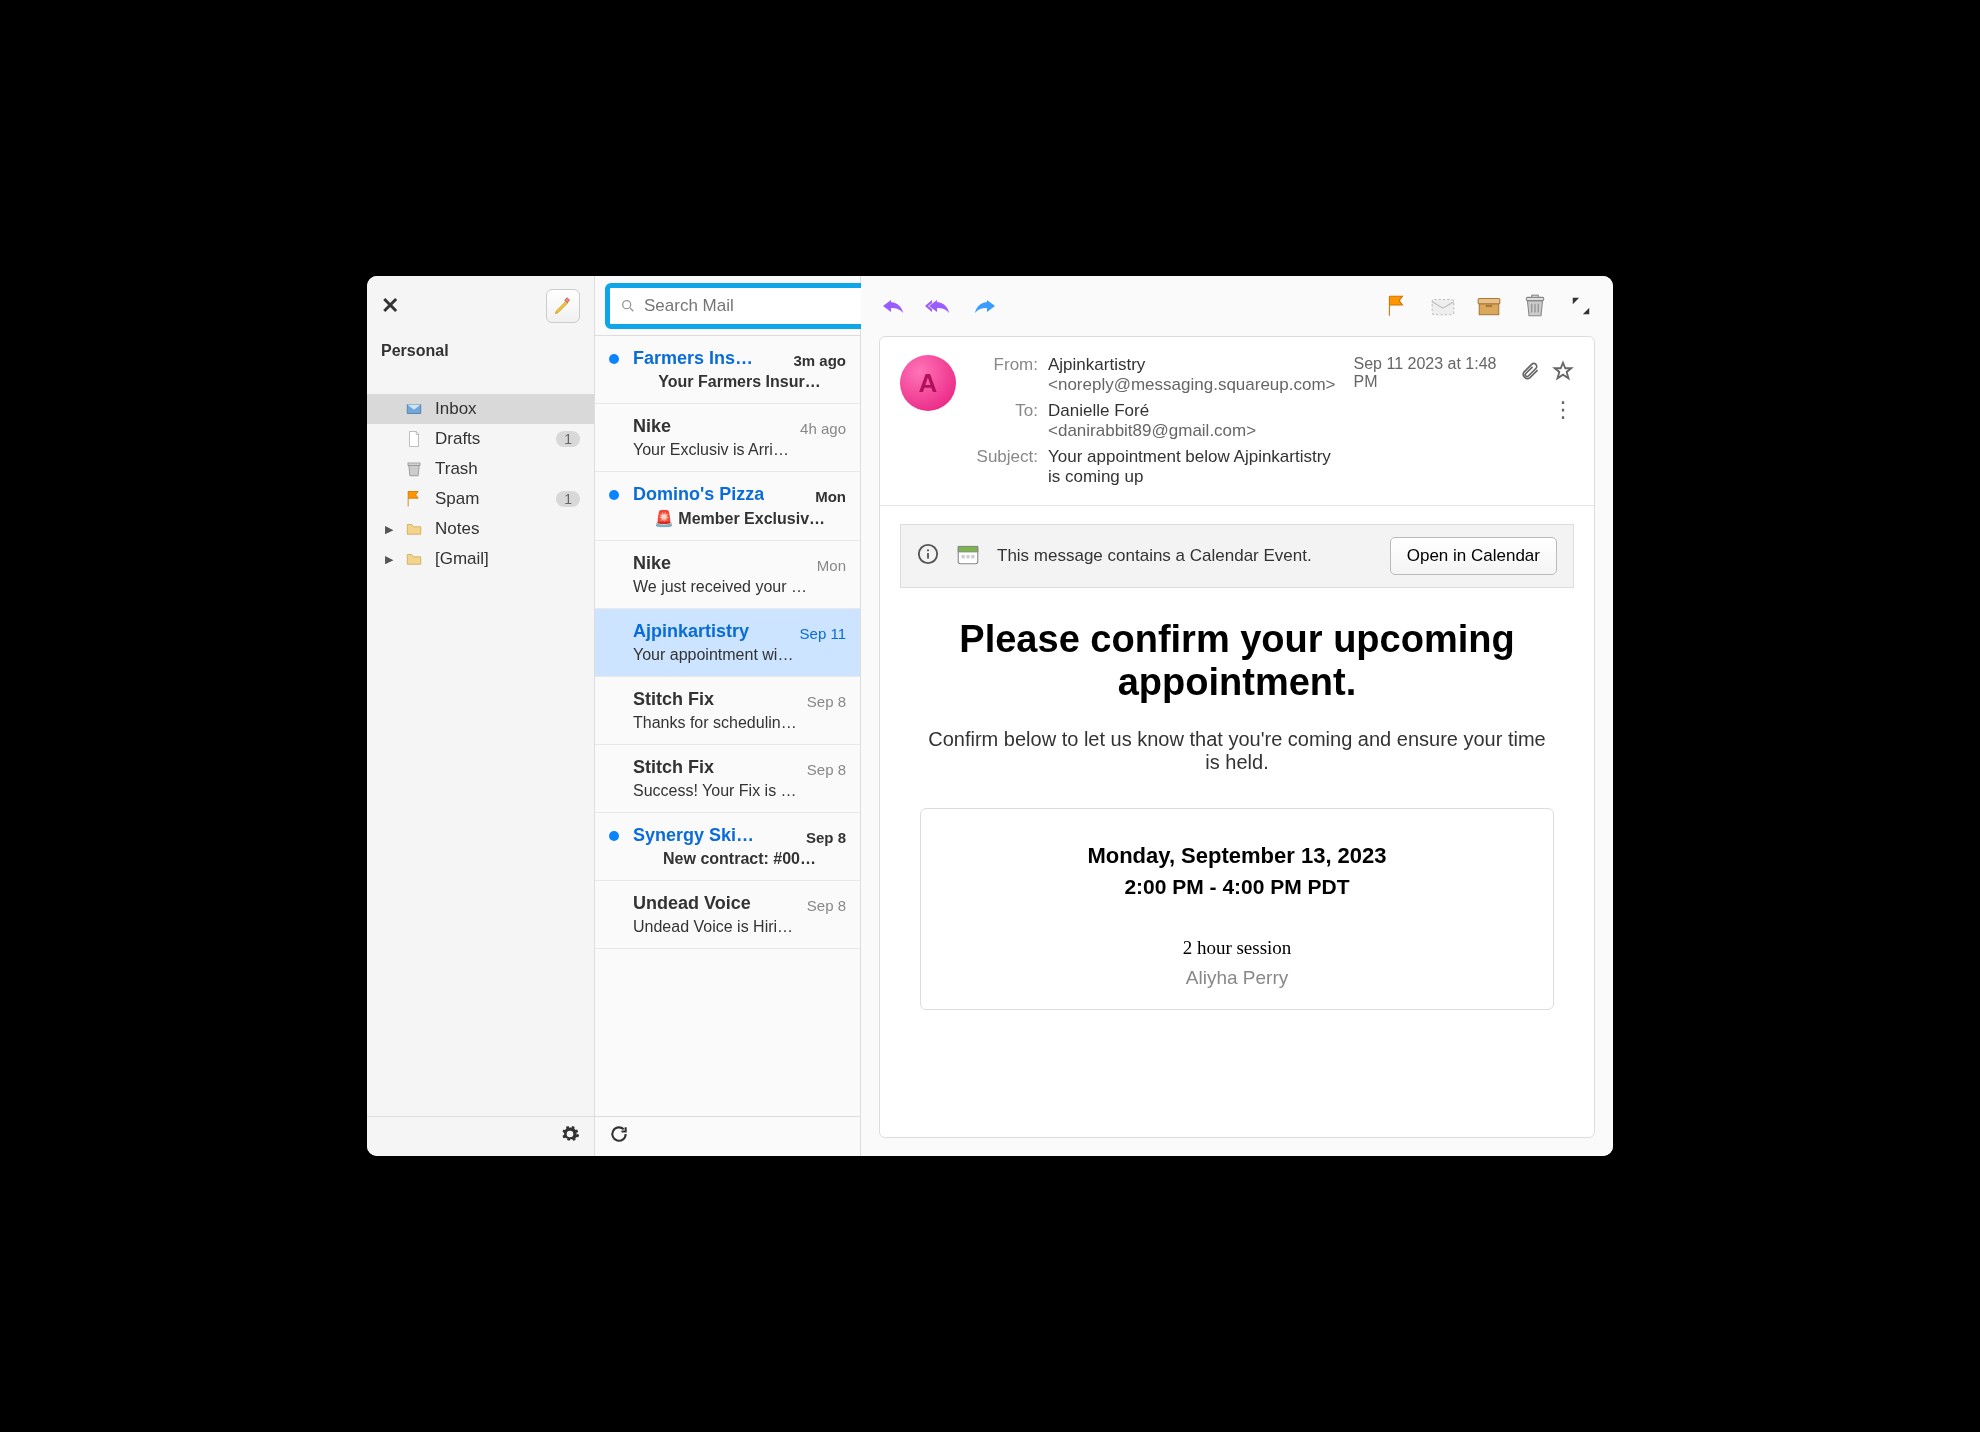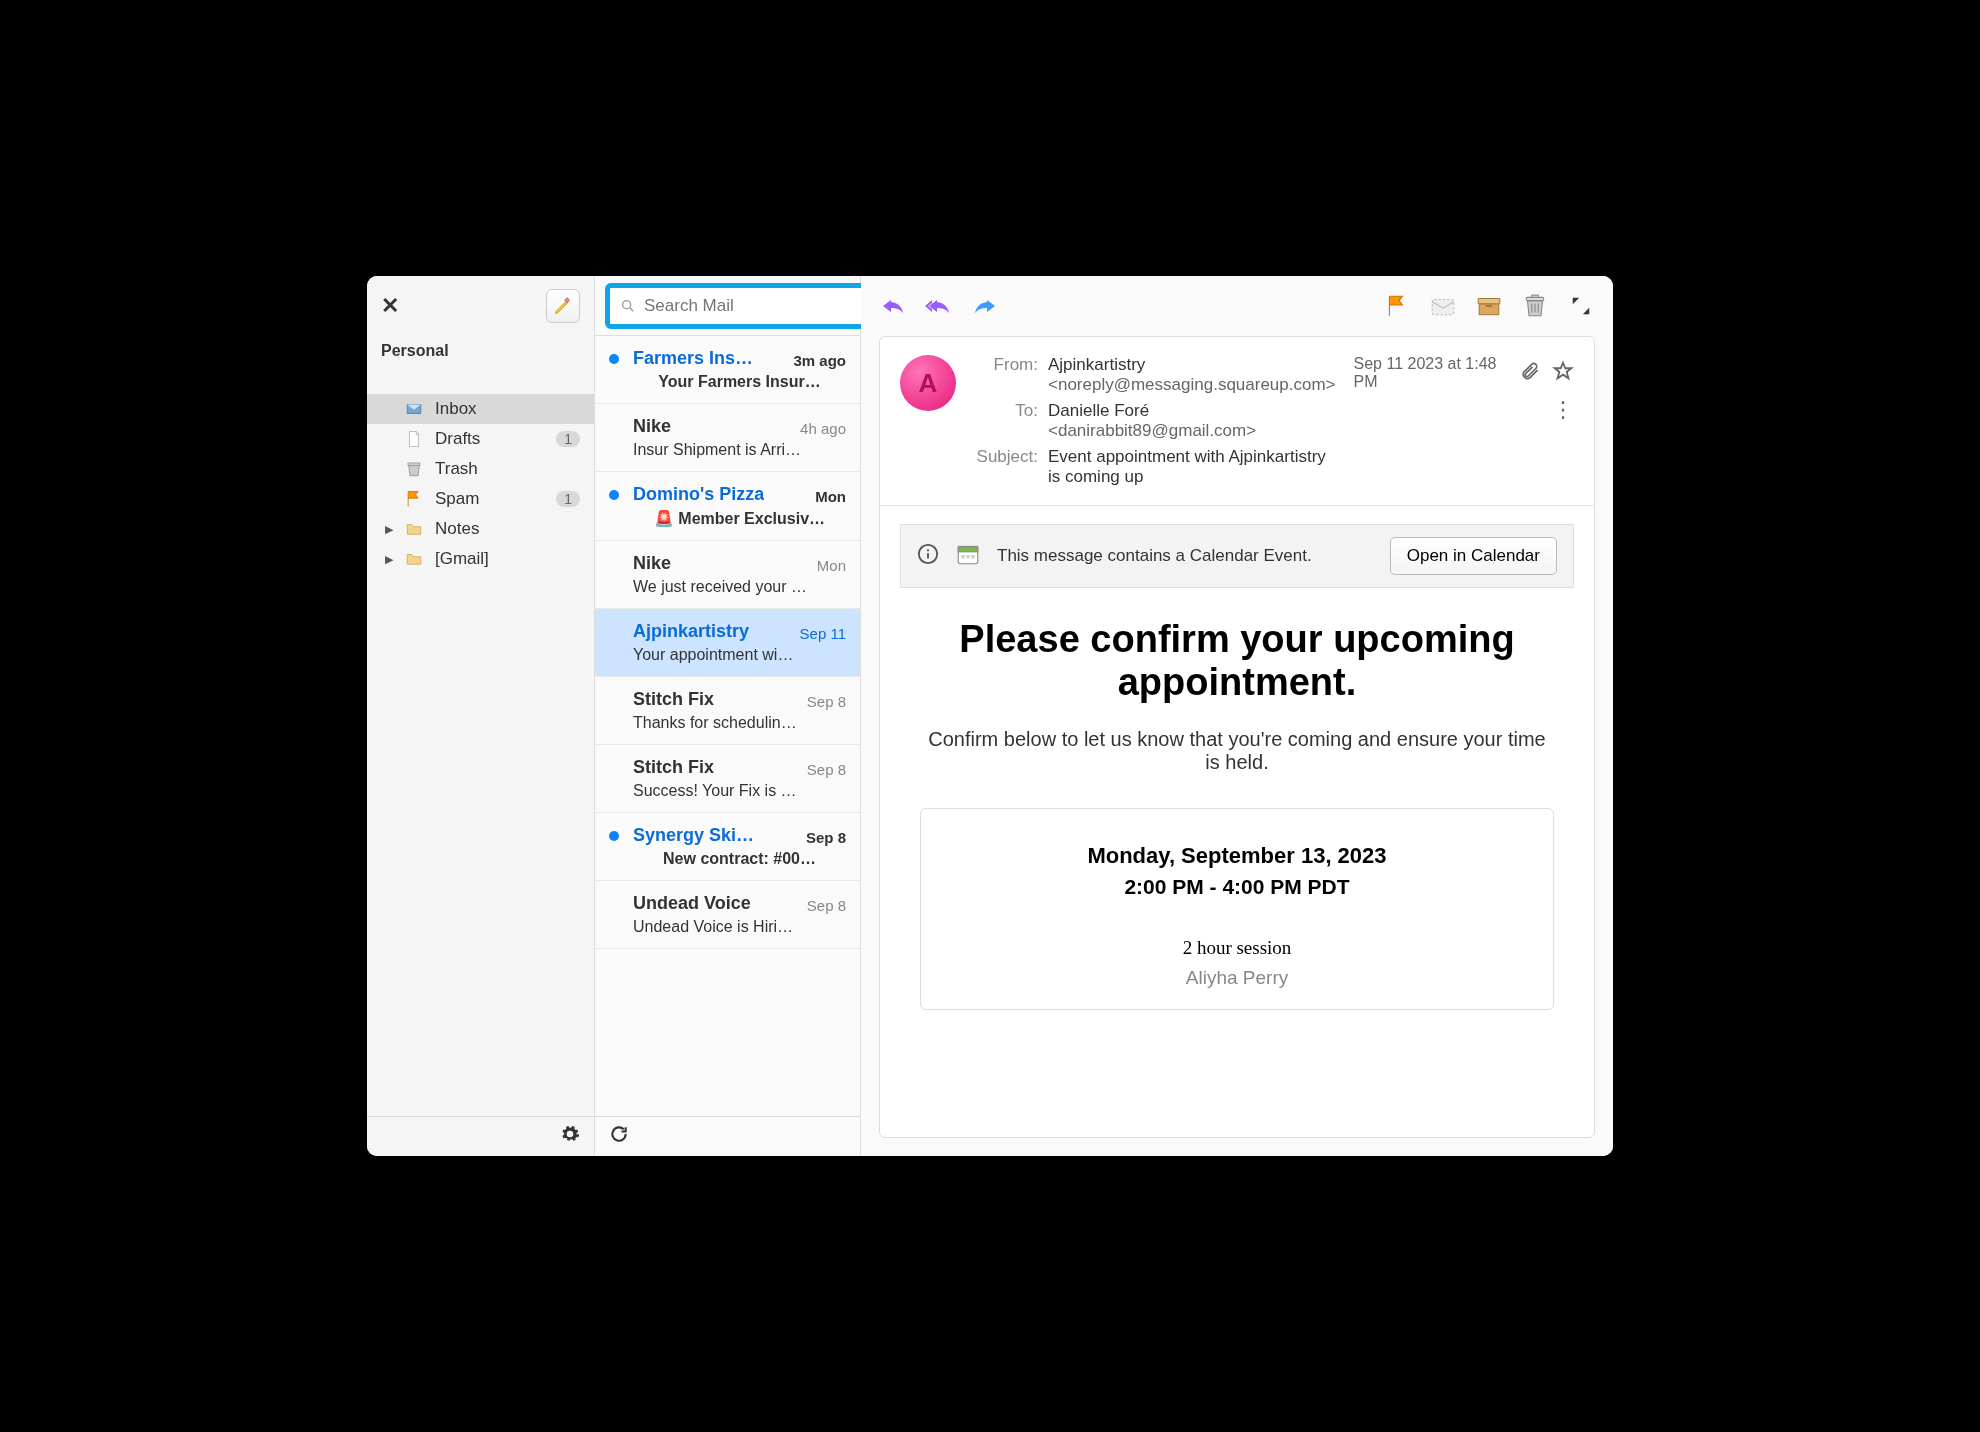--- a/index.html
+++ b/index.html
@@ -190,21 +190,21 @@
             <span class="msg-sender">Farmers Ins…</span>
             <span class="msg-date">3m ago</span>
           </div>
           <div class="msg-subject">Your Farmers Insur…</div>
         </div>
         <div class="msg-item">
           <div class="msg-row1">
             <span class="msg-sender">Nike</span>
             <span class="msg-date">4h ago</span>
           </div>
-          <div class="msg-subject">Insur Shipment is Arri…</div>
+          <div class="msg-subject">Your Exclusiv is Arri…</div>
         </div>
         <div class="msg-item unread">
           <span class="dot"></span>
           <div class="msg-row1">
             <span class="msg-sender">Domino's Pizza</span>
             <span class="msg-date">Mon</span>
           </div>
           <div class="msg-subject">🚨 Member Exclusiv…</div>
         </div>
         <div class="msg-item">
@@ -321,21 +321,21 @@
           <div class="hf-row">
             <div class="hf-label">From:</div>
             <div class="hf-value"><span>Ajpinkartistry</span><br><span class="addr">&lt;noreply@messaging.squareup.com&gt;</span></div>
           </div>
           <div class="hf-row">
             <div class="hf-label">To:</div>
             <div class="hf-value"><span>Danielle Foré</span><br><span class="addr">&lt;danirabbit89@gmail.com&gt;</span></div>
           </div>
           <div class="hf-row">
             <div class="hf-label">Subject:</div>
-            <div class="hf-value">Event appointment with Ajpinkartistry is coming up</div>
+            <div class="hf-value">Your appointment below Ajpinkartistry is coming up</div>
           </div>
         </div>
         <div class="header-right">
           <div class="header-right-row1">
             <span>Sep 11 2023 at 1:48 PM</span>
             <span class="attach-icon"><svg width="20" height="20" viewBox="0 0 24 24">
                   <path fill="none" stroke="#666" stroke-width="2" d="M21 11l-9 9a5 5 0 01-7-7l9-9a3.5 3.5 0 015 5l-9 9a2 2 0 01-3-3l8-8"></path>
                 </svg></span>
             <span class="star-icon"><svg width="22" height="22" viewBox="0 0 24 24">
                   <path fill="none" stroke="#666" stroke-width="2" d="M12 3l2.5 6H21l-5 4 2 7-6-4-6 4 2-7-5-4h6.5L12 3z"></path>

